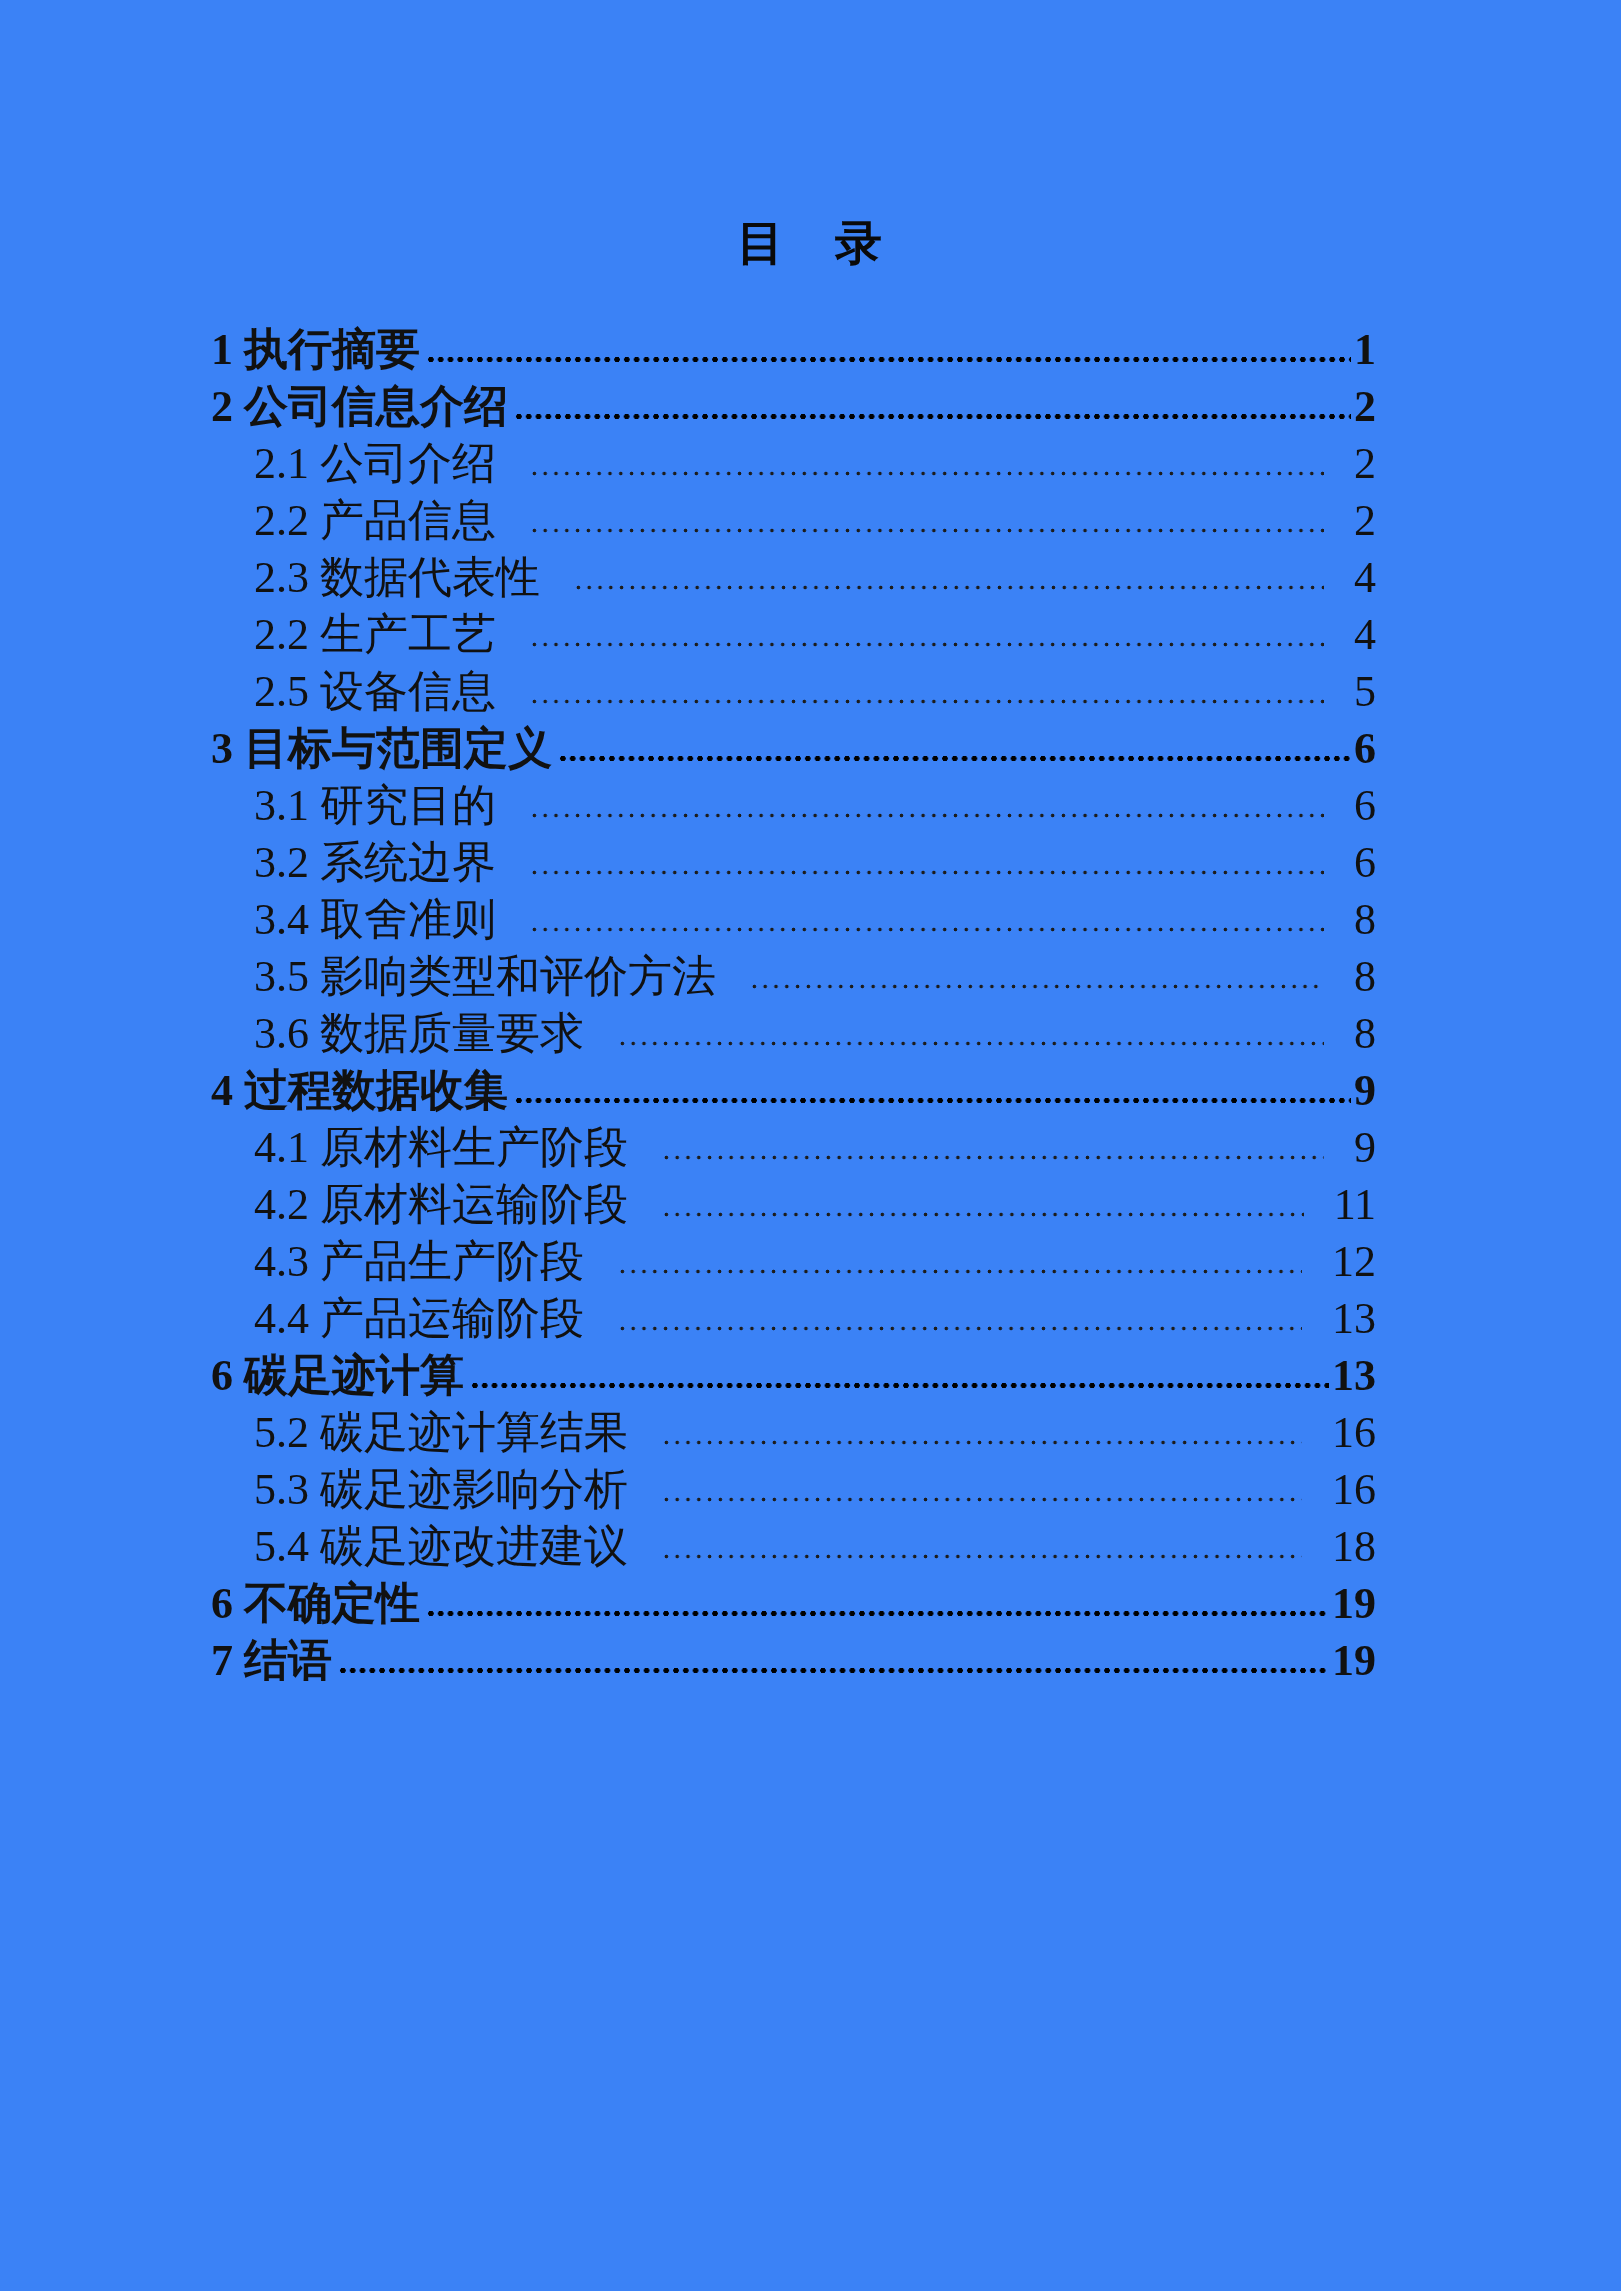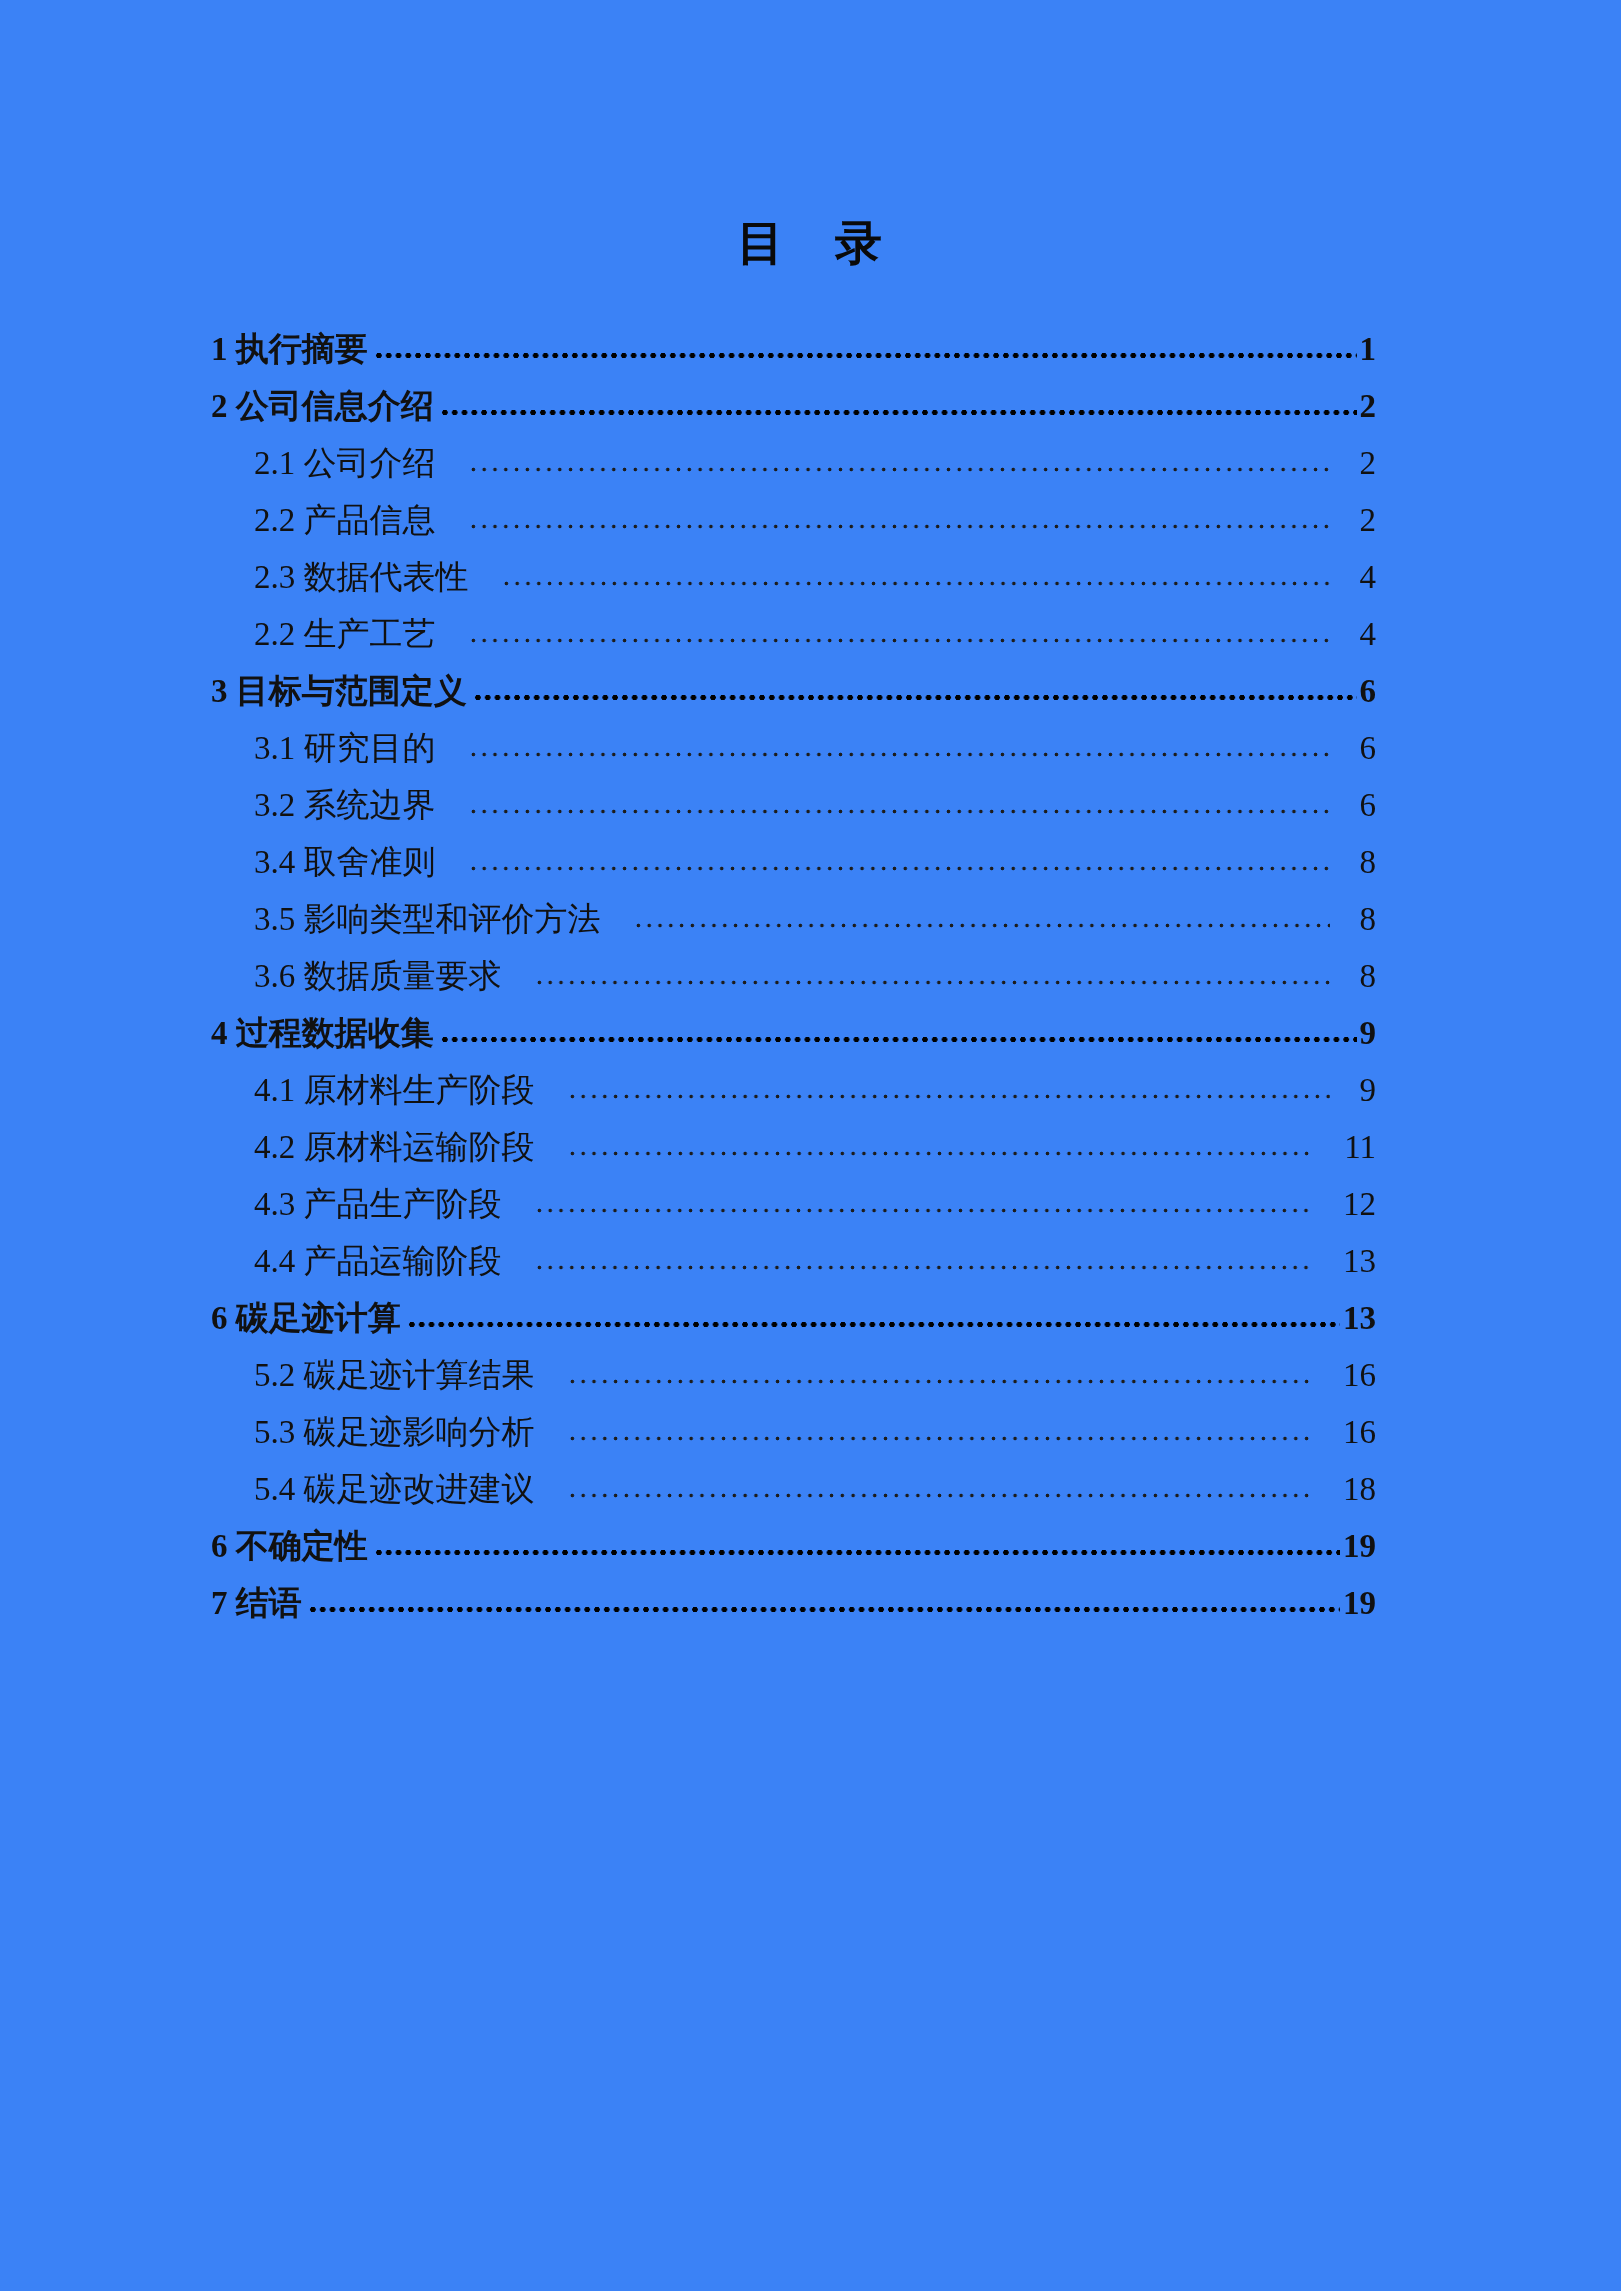--- a/index.html
+++ b/index.html
@@ -30,21 +30,21 @@
   .toc-list {
     position: absolute;
     left: 211px;
     right: 245px;
     top: 321px;
   }
   .toc-row {
     display: flex;
     align-items: baseline;
     height: 57px;
-    font-size: 33px;
+    font-size: 44px;
     line-height: 57px;
     cursor: default;
   }
   .toc-row .label {
     white-space: pre;
     flex: 0 0 auto;
   }
   .toc-row .leader {
     flex: 1 1 auto;
     height: 8.8px;
@@ -103,20 +103,25 @@
       <div class="toc-row level2">
     <span class="label">2.3 数据代表性</span>
     <span class="leader"></span>
     <span class="pagenum">4</span>
   </div>
       <div class="toc-row level2">
     <span class="label">2.2 生产工艺</span>
     <span class="leader"></span>
     <span class="pagenum">4</span>
   </div>
+      <div class="toc-row level2">
+    <span class="label">2.5 设备信息</span>
+    <span class="leader"></span>
+    <span class="pagenum">5</span>
+  </div>
       <div class="toc-row level1">
     <span class="label">3 目标与范围定义</span>
     <span class="leader"></span>
     <span class="pagenum">6</span>
   </div>
       <div class="toc-row level2">
     <span class="label">3.1 研究目的</span>
     <span class="leader"></span>
     <span class="pagenum">6</span>
   </div>

